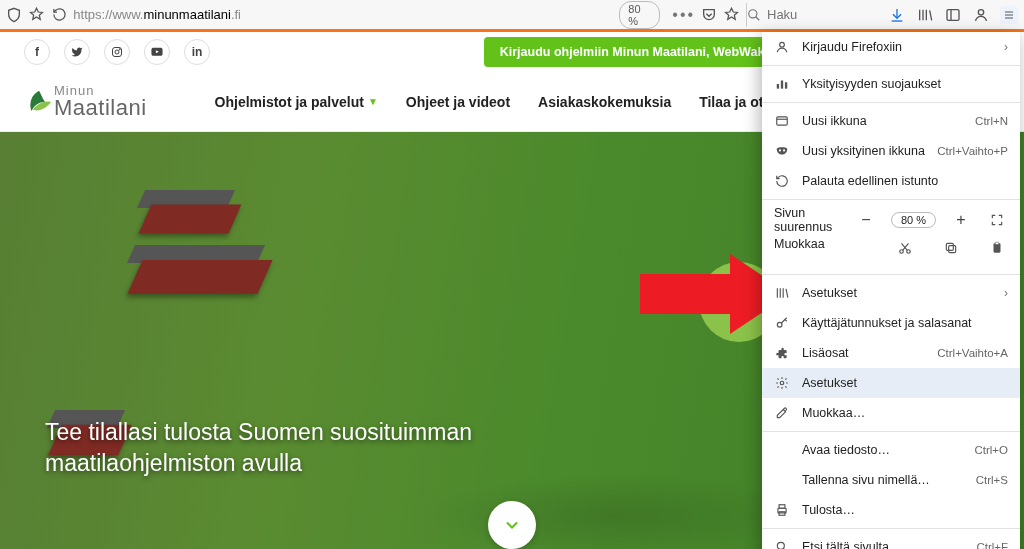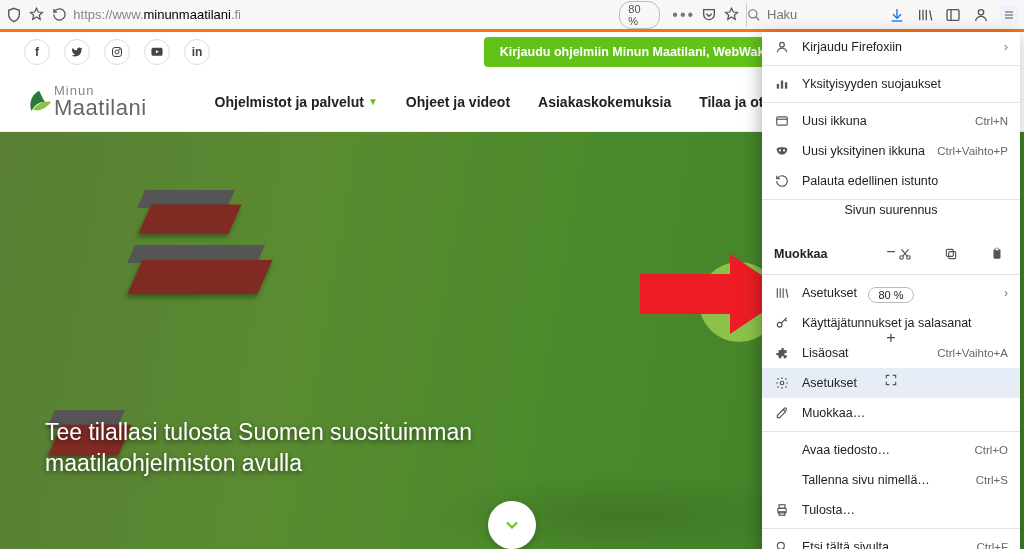--- a/index.html
+++ b/index.html
@@ -59,25 +59,25 @@
 
   
   .menu { position:absolute; top:32px; right:4px; width:258px; background:#fff; box-shadow: -2px 4px 16px rgba(0,0,0,.3); font-size:12.5px; color:#222; z-index:50; }
   .mrow { display:flex; align-items:center; height:30px; padding:12px 12px; gap:12px; cursor:pointer; }
   .mrow.sel { background:#e7edf6; }
   .mrow .mi { width:16px; display:flex; justify-content:center; color:#555; }
   .mrow .lab { flex:1; white-space:nowrap; overflow:hidden; text-overflow:ellipsis; }
   .mrow .sc { color:#666; font-size:11.5px; }
   .mrow .arr { color:#777; font-size:12px; }
   .msep { height:1px; background:#e2e2e2; margin:3px 0; }
-  .zoomrow { display:flex; align-items:center; height:34px; padding:0 12px; gap:26px;flex-direction:column; }
+  .zoomrow { display:flex; align-items:center; height:34px; padding:0 12px; gap:14px; }
   .zoomrow .lab { flex:1; }
   .zbtn { width:22px;height:22px; display:flex;align-items:center;justify-content:center; font-size:16px; color:#444; }
   .zval { border:1px solid #bbb; border-radius:11px; padding:1px 9px; font-size:11px; }
-  .editrow { display:flex; align-items:center; height:34px; padding:0 12px; gap:24px;font-weight:bold; }
+  .editrow { display:flex; align-items:flex-start; height:34px; padding:0 12px; gap:24px; }
   .editrow .lab { flex:1; }
 
   
   .red-arrow { position:absolute; top:254px; left:640px; z-index:40; }
   .red-arrow svg { width:150px; height:80px; }
 
 </style>
 </head>
 <body>
 

